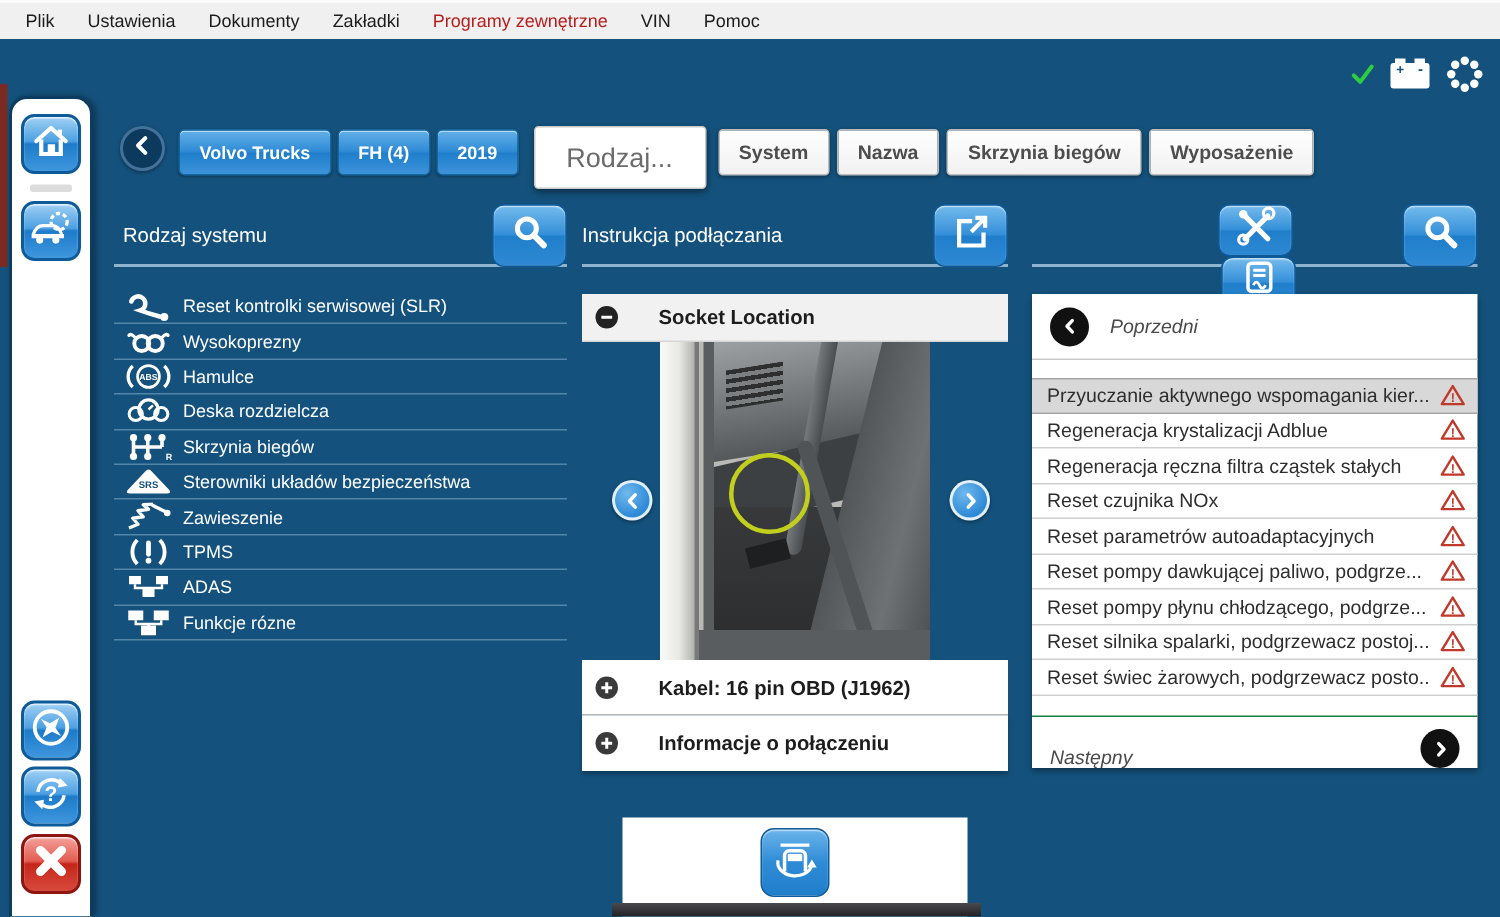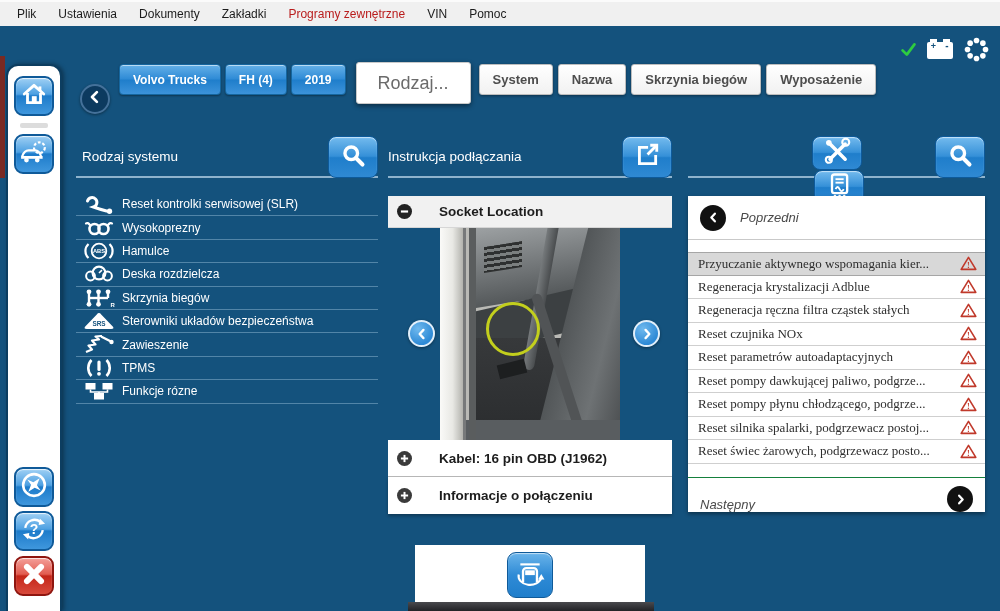--- a/index.html
+++ b/index.html
@@ -27,21 +27,21 @@
               background:linear-gradient(180deg,#9fd0f4 0%,#4da0e2 45%,#1d7bca 50%,#3f97dd 100%);
               box-shadow:inset 0 1px 1px rgba(255,255,255,.8); cursor:pointer; }
   .side-btn.red { background:linear-gradient(180deg,#f4a09a 0%,#e25c50 45%,#c42619 50%,#d84a3c 100%);
                   border-color:#8f1610; }
   .side-div { position:absolute; left:12px; top:57px; width:28px; height:5px; background:#dcdcdc; border-radius:2px; }
 
   
   .back-btn { position:absolute; left:80px; top:84px; width:30px; height:30px; border-radius:50%;
               background:#0c3a5f; border:2px solid #44719a; display:flex; align-items:center;
               justify-content:center; cursor:pointer; box-shadow:0 1px 3px rgba(0,0,0,.4); }
-  .navrow { position:absolute; left:119px; top:64px; display:flex; align-items:flex-start; }
+  .navrow { position:absolute; left:119px; top:86px; display:flex; align-items:flex-start; }
   .btn-blue { height:31px; margin-right:4px; padding:0 13px; border-radius:4px; border:1px solid #15669f;
               background:linear-gradient(180deg,#64b0e8 0%,#2f8bd6 48%,#1f7ecb 52%,#3c93da 100%);
               color:#fff; font-size:12px; font-weight:bold; display:flex; align-items:center;
               box-shadow:inset 0 1px 0 rgba(255,255,255,.55), 0 1px 2px rgba(0,0,0,.35); cursor:pointer; white-space:nowrap; }
   .btn-active { height:42px; margin:-2px 8px 0 6px; padding:0 21px; background:#fff; border:1px solid #c9c9c9;
                 border-radius:3px; color:#6b6b6b; font-size:18px; display:flex; align-items:center;
                 box-shadow:0 2px 5px rgba(0,0,0,.45); cursor:pointer; }
   .btn-white { height:31px; margin-right:5px; padding:0 13px; background:linear-gradient(180deg,#ffffff,#f1f1f1);
                border:1px solid #bdbdbd; border-radius:3px; color:#4d4d4d; font-size:13px; font-weight:bold;
                display:flex; align-items:center; box-shadow:0 1px 3px rgba(0,0,0,.4); cursor:pointer; white-space:nowrap; }
@@ -102,21 +102,21 @@
              box-shadow:0 2px 4px rgba(0,0,0,.4); display:flex; flex-direction:column; }
   .fn-prev { height:44px; border-bottom:1px solid #c9c9c9; display:flex; align-items:center; padding:0 12px; cursor:pointer; }
   .fn-next { height:35px; border-top:1px solid #15803d; margin-top:auto; display:flex; align-items:flex-end;
              padding:0 12px; cursor:pointer;gap:12px; }
   .pn-label { font-size:13px; font-style:italic; color:#4a4a4a; margin-left:14px; }
   .fn-next .pn-label { margin-left:0; margin-right:auto; }
   .circle-btn { width:26px; height:26px; border-radius:50%; background:#111; display:flex;
                 align-items:center; justify-content:center; flex:0 0 26px; }
   .fn-list { margin-top:12px; }
   .fn-row { height:23.5px; display:flex; align-items:center; padding:0 8px 0 10px;
-            border-bottom:1px solid #cfcfcf; cursor:pointer;font-family:Liberation Serif, serif; }
+            border-bottom:1px solid #cfcfcf; cursor:pointer; }
   .fn-row.selected { background:#d8d8d8; border-top:1px solid #a6a6a6; border-bottom:1px solid #a6a6a6; }
   .fn-label { font-size:13px; color:#2e2e2e; white-space:nowrap; overflow:hidden; flex:1; }
   .warn { flex:0 0 18px; margin-left:6px; display:flex; justify-content:center; }
 
   
   .bottom-strip { position:absolute; left:408px; top:602px; width:246px; height:9px;
                   background:linear-gradient(180deg,#4a4a4e,#222226); z-index:6; }
   .bottom-panel { position:absolute; left:415px; top:545px; width:230px; height:66px; background:#fff; z-index:5; }
   .car-btn { position:absolute; left:92px; top:7px; width:46px; height:46px; border-radius:9px;
              border:1px solid #0f5a99; background:linear-gradient(180deg,#6ab4ea 0%,#2f8bd6 50%,#1f7ecb 100%);
@@ -333,20 +333,31 @@
           <path d="M7.5 2 a11.5 11.5 0 0 0 0 16" fill="none" stroke="#fff" stroke-width="2.6"></path>
           <path d="M22.5 2 a11.5 11.5 0 0 1 0 16" fill="none" stroke="#fff" stroke-width="2.6"></path>
           <line x1="15" y1="4" x2="15" y2="11.5" stroke="#fff" stroke-width="3.2" stroke-linecap="round"></line>
           <circle cx="15" cy="15.8" r="1.9" fill="#fff"></circle>
         </svg>
       </span>
     <span class="sys-label">TPMS</span>
   </div>
   <div class="sys-row">
     <span class="sys-ico">
+        <svg width="30" height="20" viewBox="0 0 30 20">
+          <rect x="2" y="3" width="8" height="5.5" fill="#fff"></rect>
+          <rect x="20" y="3" width="8" height="5.5" fill="#fff"></rect>
+          <rect x="11" y="11.5" width="8" height="5.5" fill="#fff"></rect>
+          <path d="M6 8.5 v2.5 h18 v-2.5 M15 11 v2" stroke="#fff" stroke-width="1.6" fill="none"></path>
+        </svg>
+      </span>
+    <span class="sys-label">ADAS</span>
+  </div>
+  <div class="sys-row">
+    <span class="sys-ico">
         <svg width="32" height="20" viewBox="0 0 32 20">
           <rect x="2.5" y="2" width="10" height="6.5" fill="#fff"></rect>
           <rect x="19.5" y="2" width="10" height="6.5" fill="#fff"></rect>
           <rect x="11" y="12" width="10" height="6.5" fill="#fff"></rect>
           <path d="M7.5 8.5 v2.5 h17 v-2.5 M16 11 v2.5" stroke="#fff" stroke-width="1.6" fill="none"></path>
         </svg>
       </span>
     <span class="sys-label">Funkcje rózne</span>
   </div>
 </div>

